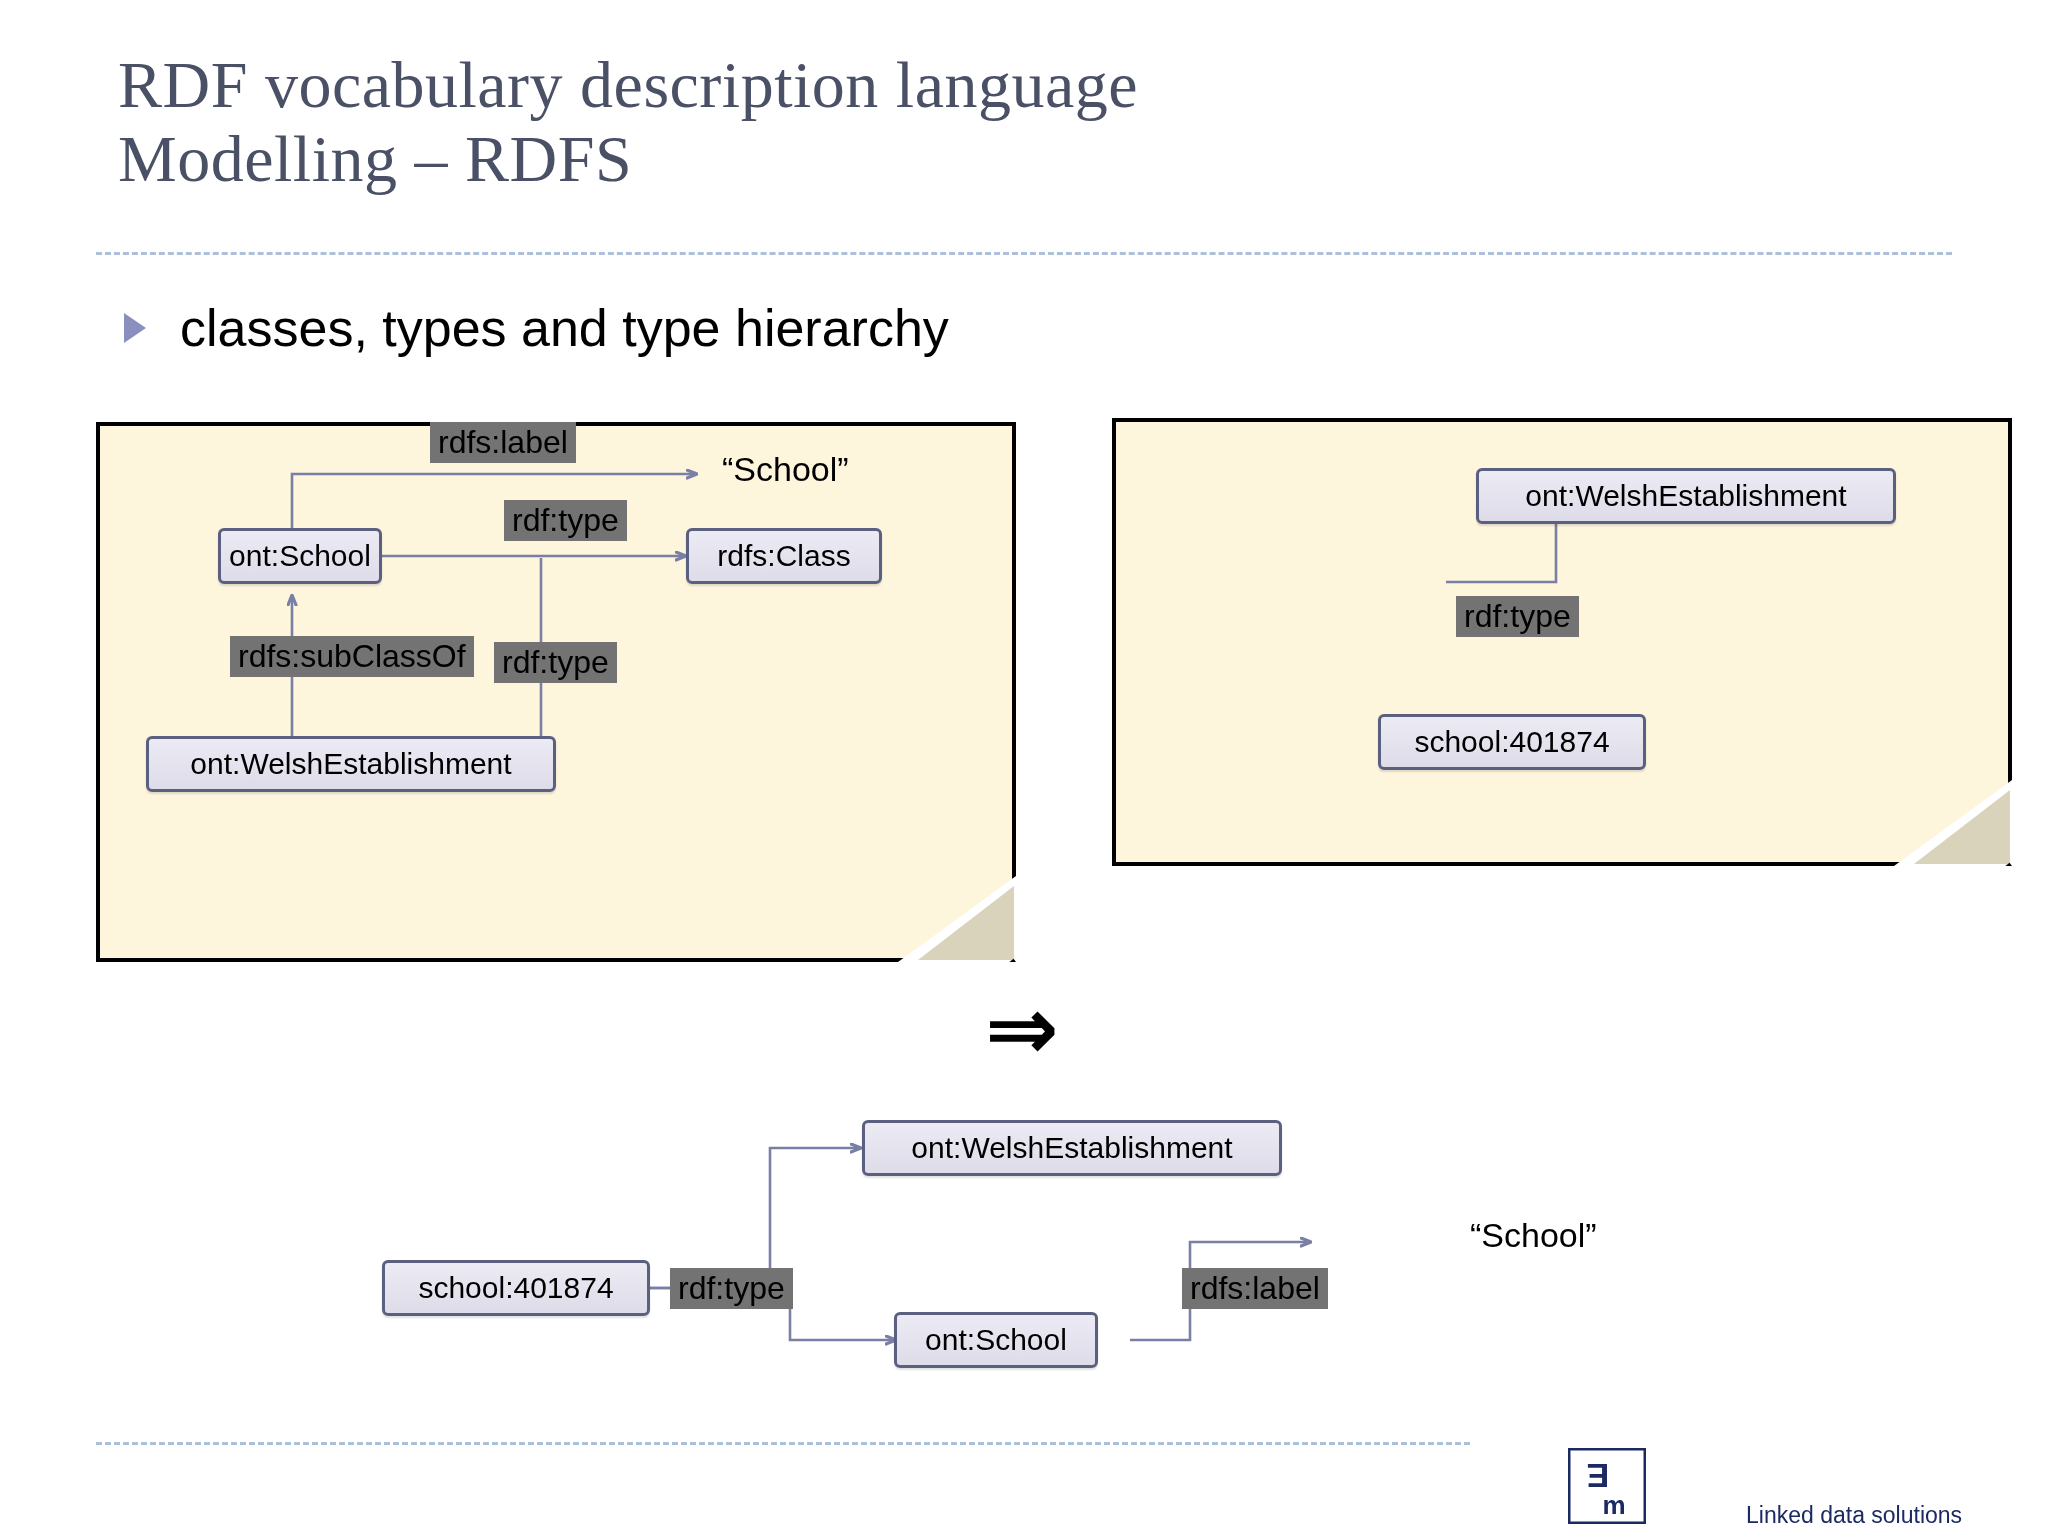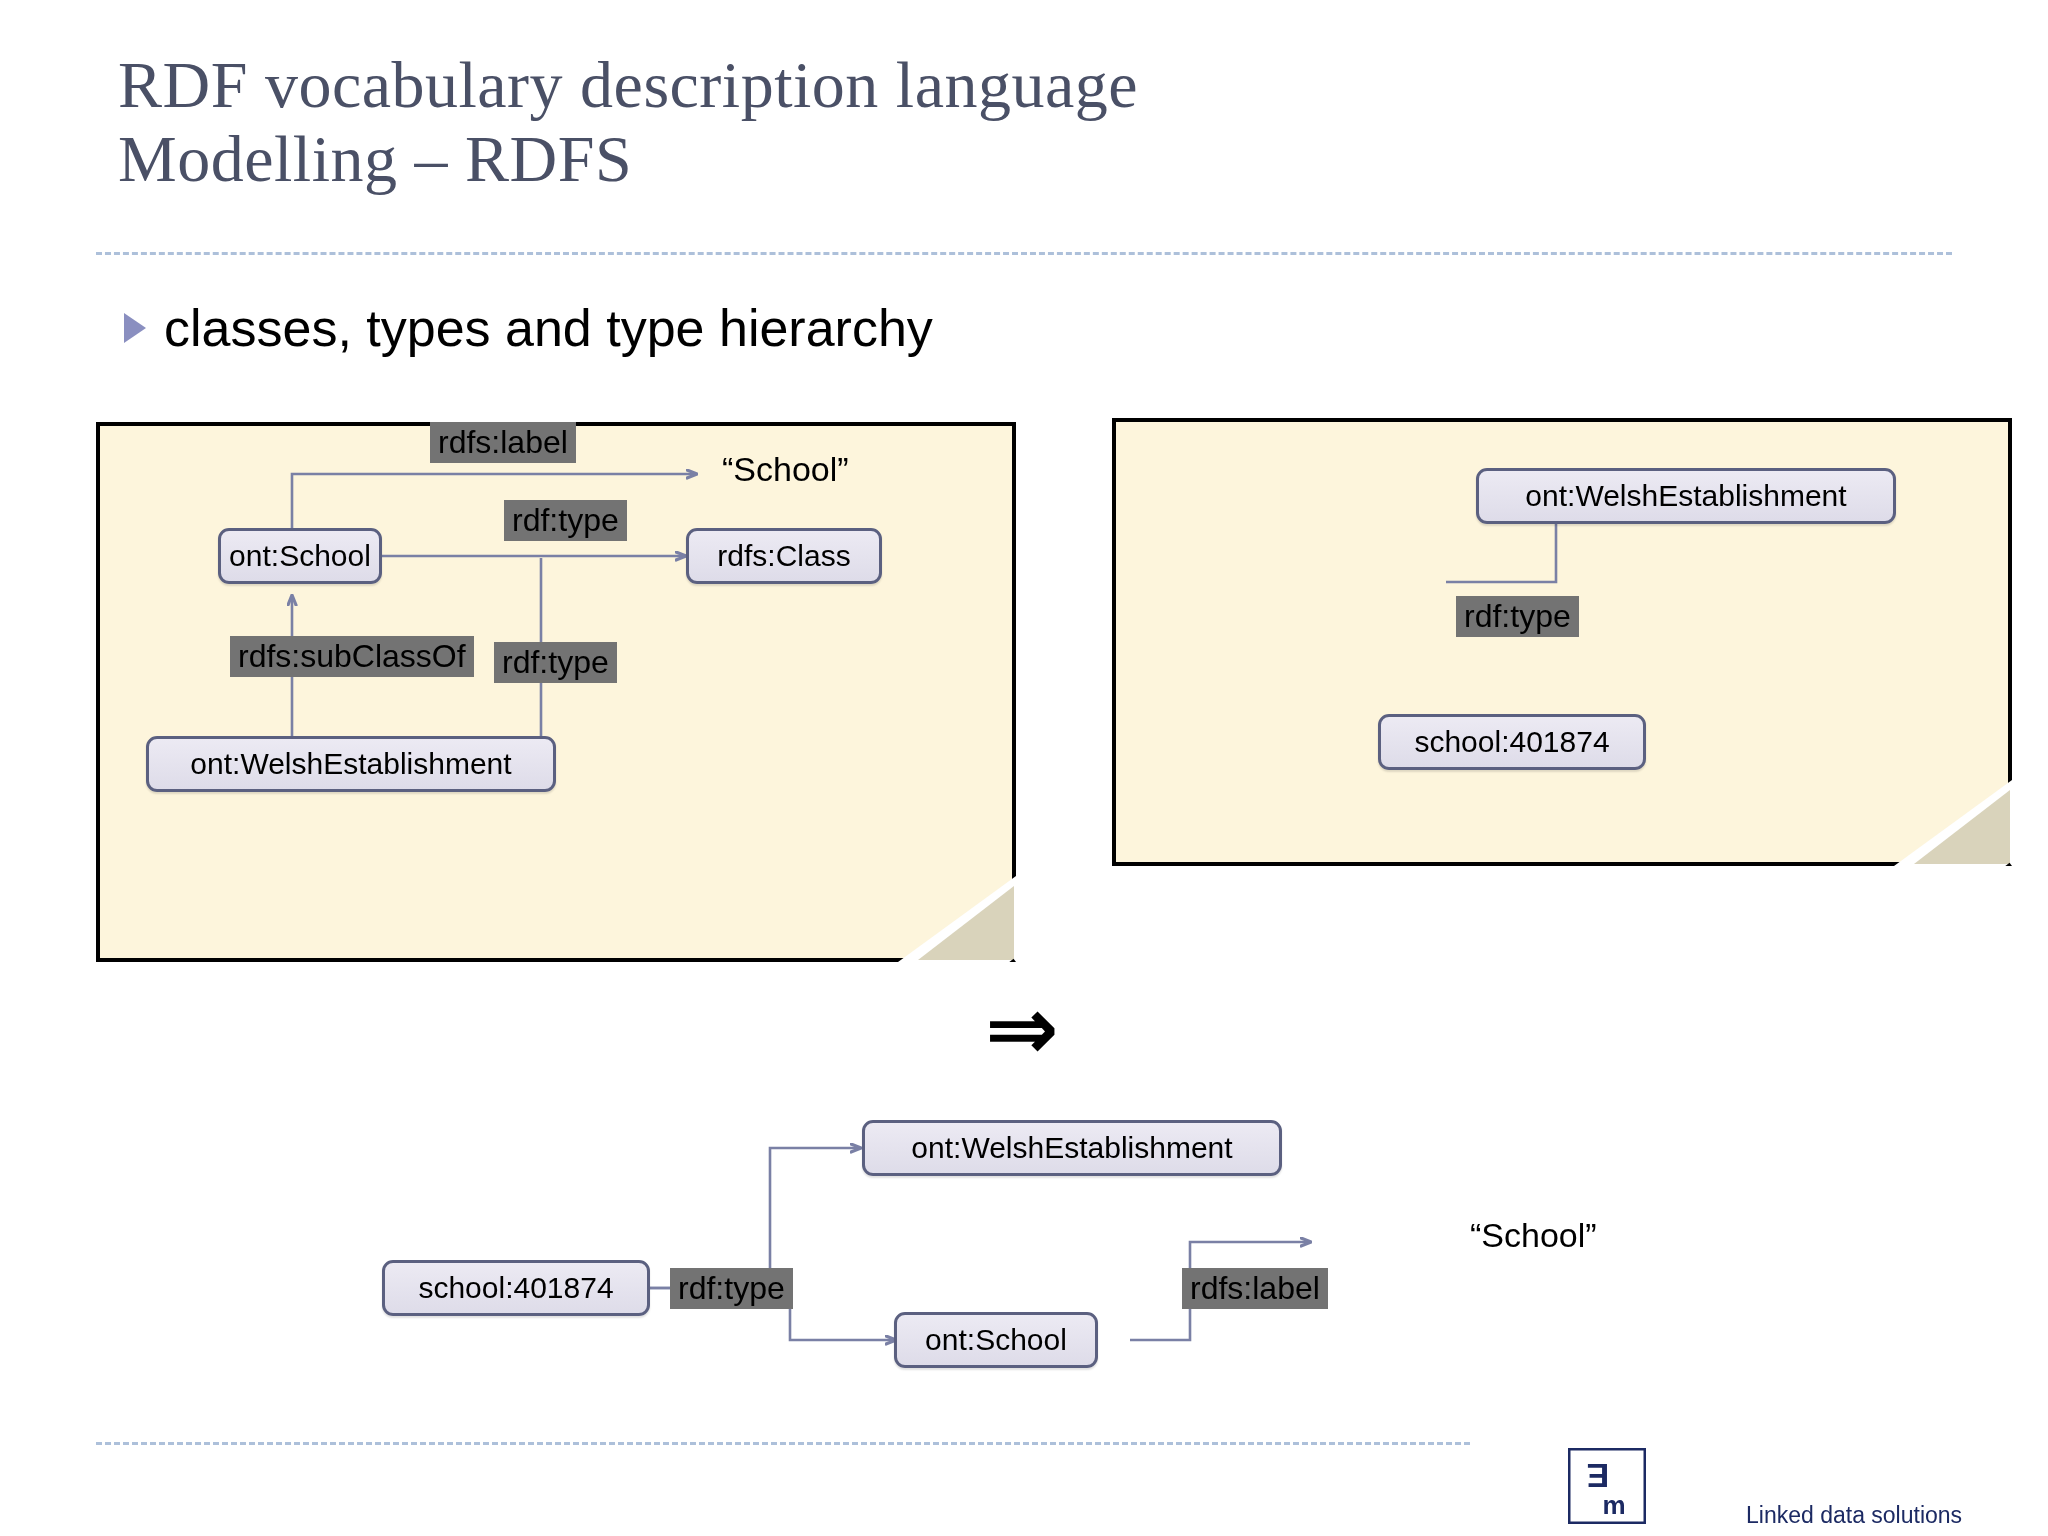--- a/index.html
+++ b/index.html
@@ -29,21 +29,21 @@
     height:0;
     border-top:3px dashed #9fb6d4;
     opacity:.85;
   }
   #title-divider{ left:96px; top:252px; width:1856px; }
   #footer-divider{ left:96px; top:1442px; width:1374px; }
 
   
   #bullet-row{
     position:absolute; left:124px; top:298px;
-    display:flex; align-items:center; gap:18px;
+    display:flex; align-items:center; gap:34px;
   }
   #bullet-marker{
     width:0;height:0;
     border-left:22px solid #8a8fc0;
     border-top:15px solid transparent;
     border-bottom:15px solid transparent;
   }
   #bullet-text{
     font-size:52px; color:#000; font-family:"Liberation Sans", sans-serif;
     white-space:nowrap;
@@ -84,21 +84,21 @@
   }
 
   #note-left { left:96px;  top:422px;  width:920px; height:540px; }
   #note-right{ left:1112px;top:418px;  width:900px; height:448px; }
 
   
   .node{
     position:absolute;
     background:linear-gradient(180deg,#eceaf3 0%,#dedce9 100%);
     border:3px solid #5b6080;
-    border-radius:11px;
+    border-radius:6px;
     color:#000;
     font-size:30px;
     font-family:"Liberation Sans", sans-serif;
     display:flex;align-items:center;justify-content:center;
     padding:0 16px;
     box-sizing:border-box;
     white-space:nowrap;
     box-shadow:0 2px 2px rgba(0,0,0,.12);
   }
 

